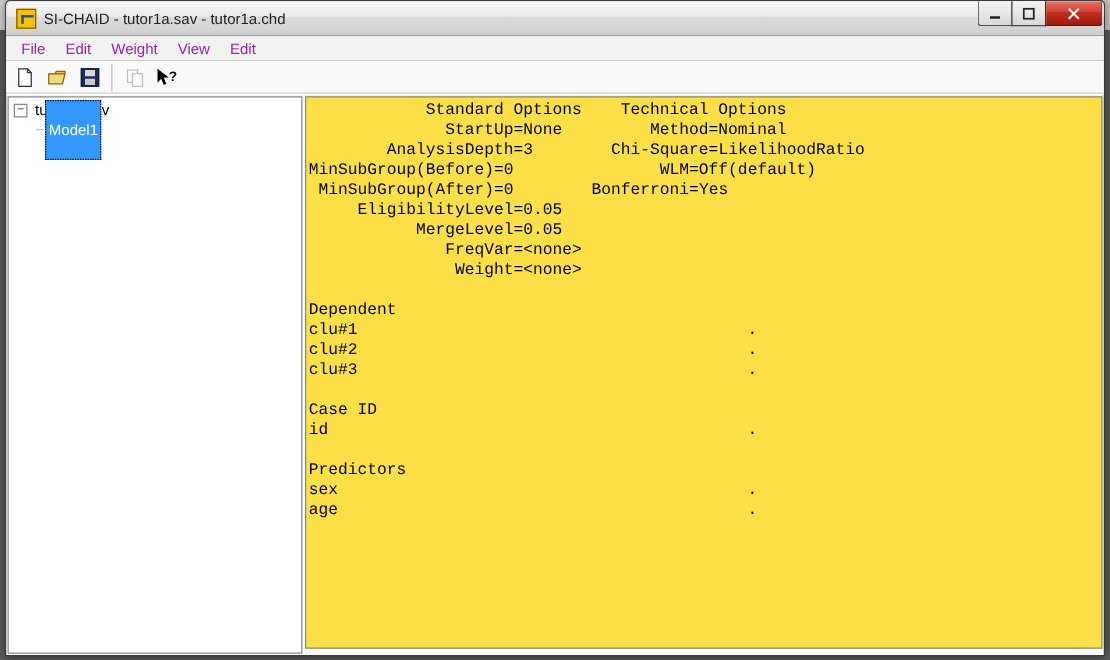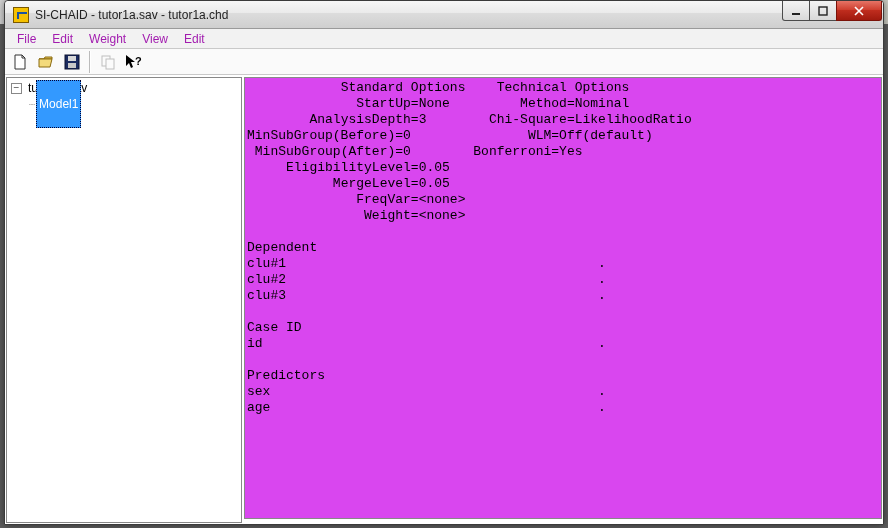--- a/index.html
+++ b/index.html
@@ -47,21 +47,21 @@
     width:236px; flex:0 0 236px; border:1px solid #888; margin:1px 0 1px 1px; background:#fff;
     font-size:12px; padding:2px 0 0 4px; overflow:hidden;
   }
   .tree-row{ display:flex; align-items:center; height:16px;}
   .tree-expander{ width:11px;height:11px;border:1px solid #888;font-size:10px;line-height:8px;text-align:center;margin-right:4px;color:#444;}
   .tree-label{ padding:0 2px;}
   .tree-child{ margin-left:18px; display:flex; align-items:center; height:16px;}
   .tree-child .dot-line{ color:#888; font-size:10px; margin-right:2px; letter-spacing:-1px;}
   .tree-selected{ background:#3399ff; color:#fff; border:1px dotted #003; padding:16px 2px;}
   .text-pane {
-    flex:1 1 auto; border:1px solid #888; margin:1px 1px 5px 2px; background:#d946ef;
+    flex:1 1 auto; border:1px solid #888; margin:1px 1px 5px 2px; background:#fde047;
     font-family:"Courier New",monospace; font-size:13px; line-height:16px;
     white-space:pre; padding:2px 0 0 2px; color:#000; overflow:hidden;
   }
   .statusbar{
     height:20px; flex:0 0 20px; border-top:1px solid #c9c9c9; background:#f2f2f2;
     font-size:12px; color:#222; padding:2px 6px 0;
   }
 </style>
 </head>
 <body>

